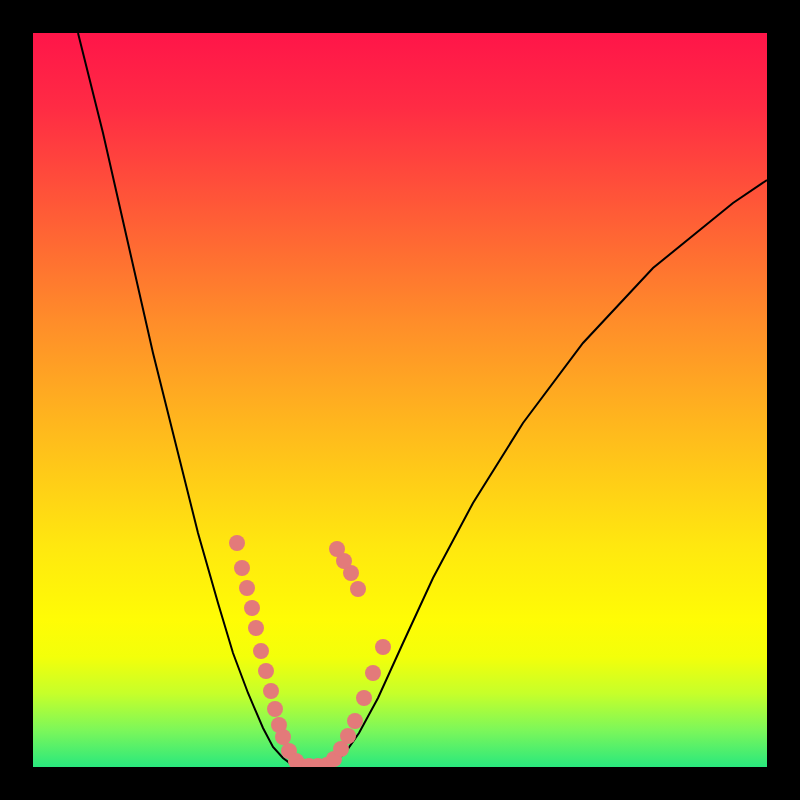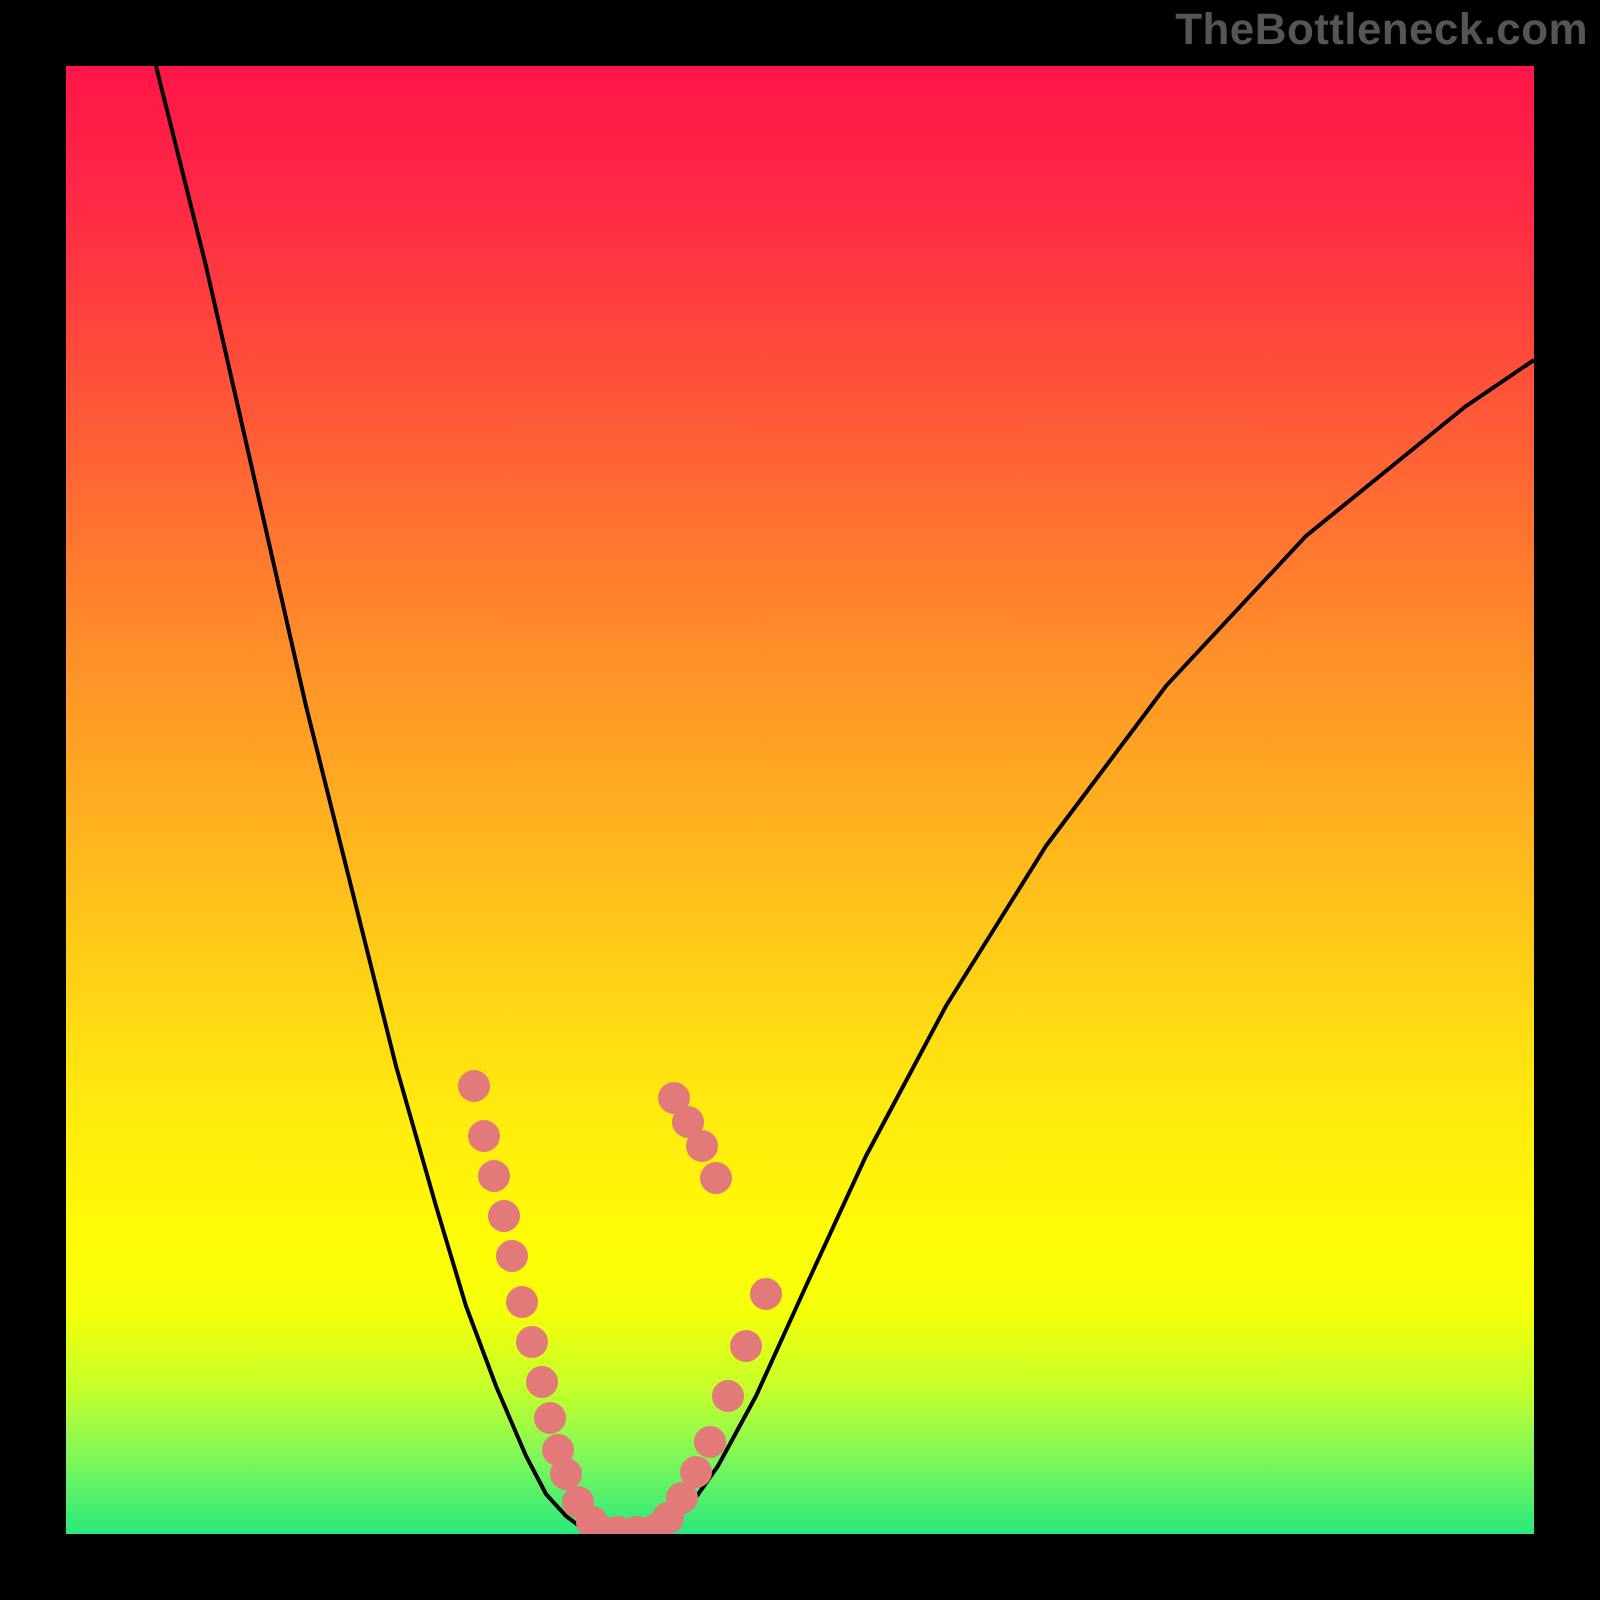--- a/index.html
+++ b/index.html
@@ -61,21 +61,20 @@
   .dot {
     fill: #e37a7a;
     stroke: none;
   }
 </style>
 </head>
 <body>
 
 <div class="frame">
 
-  <div class="watermark">TheBottleneck.com</div>
 
   <div class="plot-area">
 
     <svg id="curve-svg" class="svg-layer" viewBox="0 0 734 734">
 
     <path class="curve" d="M 45 0 L 70 100 L 95 210 L 120 320 L 145 420 L 165 500 L 185 570 L 200 620 L 215 660 L 230 695 L 240 714 L 250 725 L 258 731 L 266 734"></path>
         <path class="curve" d="M 266 734 L 290 734 L 300 730 L 312 720 L 326 700 L 345 665 L 370 610 L 400 545 L 440 470 L 490 390 L 550 310 L 620 235 L 700 170 L 734 147"></path>
         <circle class="dot" cx="204" cy="510" r="8"></circle>
         <circle class="dot" cx="209" cy="535" r="8"></circle>
         <circle class="dot" cx="214" cy="555" r="8"></circle>

